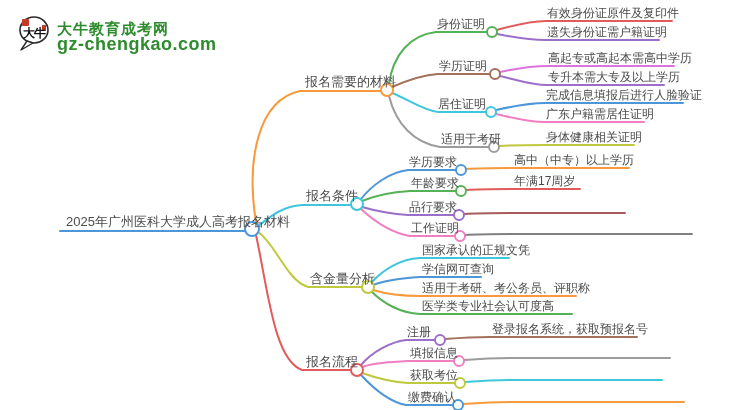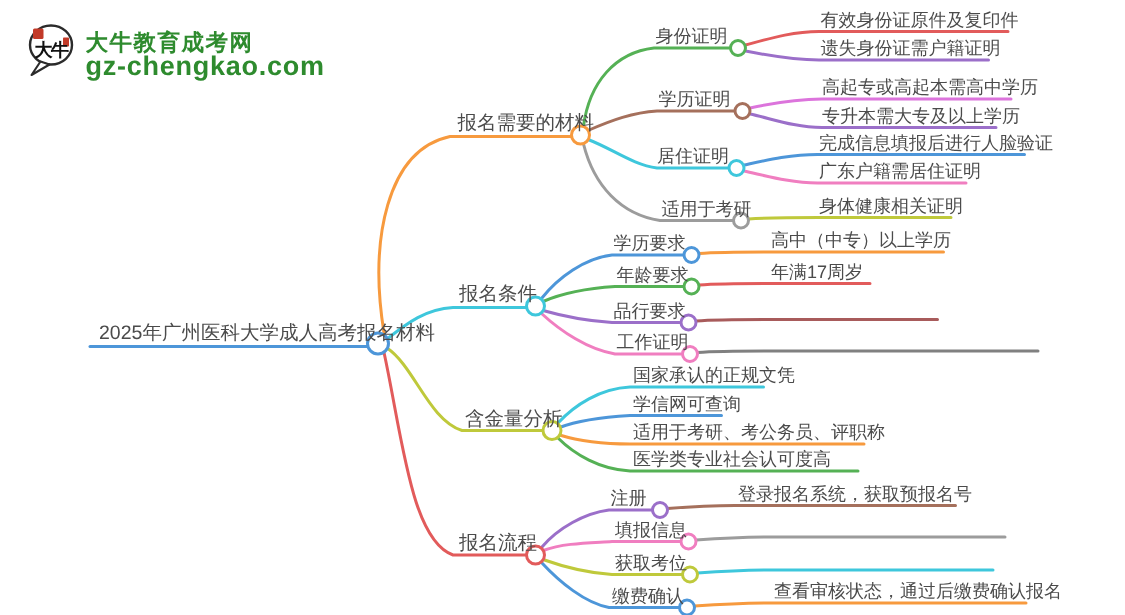--- a/index.html
+++ b/index.html
@@ -141,15 +141,14 @@
   <span class="lbl" style="left:422px;top:243px">国家承认的正规文凭</span>
   <span class="lbl" style="left:422px;top:262px">学信网可查询</span>
   <span class="lbl" style="left:422px;top:299px">医学类专业社会认可度高</span>
   <span class="lbl" style="left:422px;top:281px">适用于考研、考公务员、评职称</span>
 
   <span class="lbl" style="left:407px;top:325px">注册</span>
   <span class="lbl" style="left:492px;top:322px">登录报名系统，获取预报名号</span>
   <span class="lbl" style="left:410px;top:346px">填报信息</span>
   <span class="lbl" style="left:410px;top:368px">获取考位</span>
   <span class="lbl" style="left:408px;top:390px">缴费确认</span>
-  <span class="lbl" style="left:516px;top:387px">查看审核状态，通过后缴费确认报名</span>
 
 </div>
 
 </body></html>

